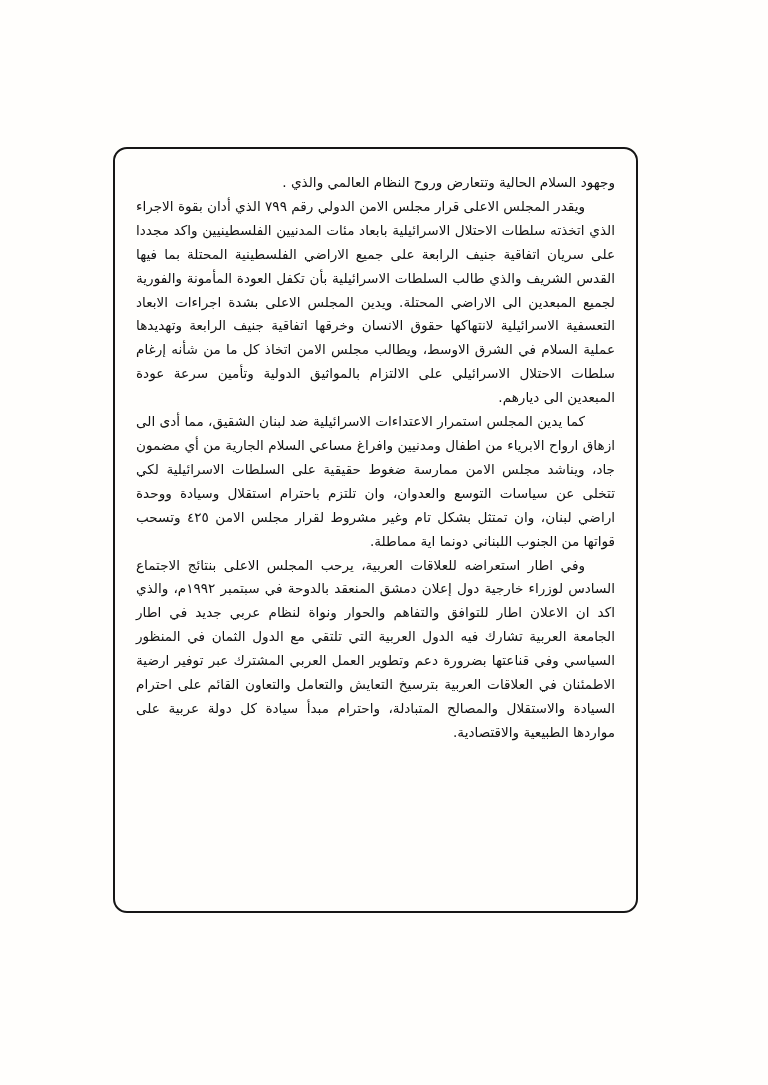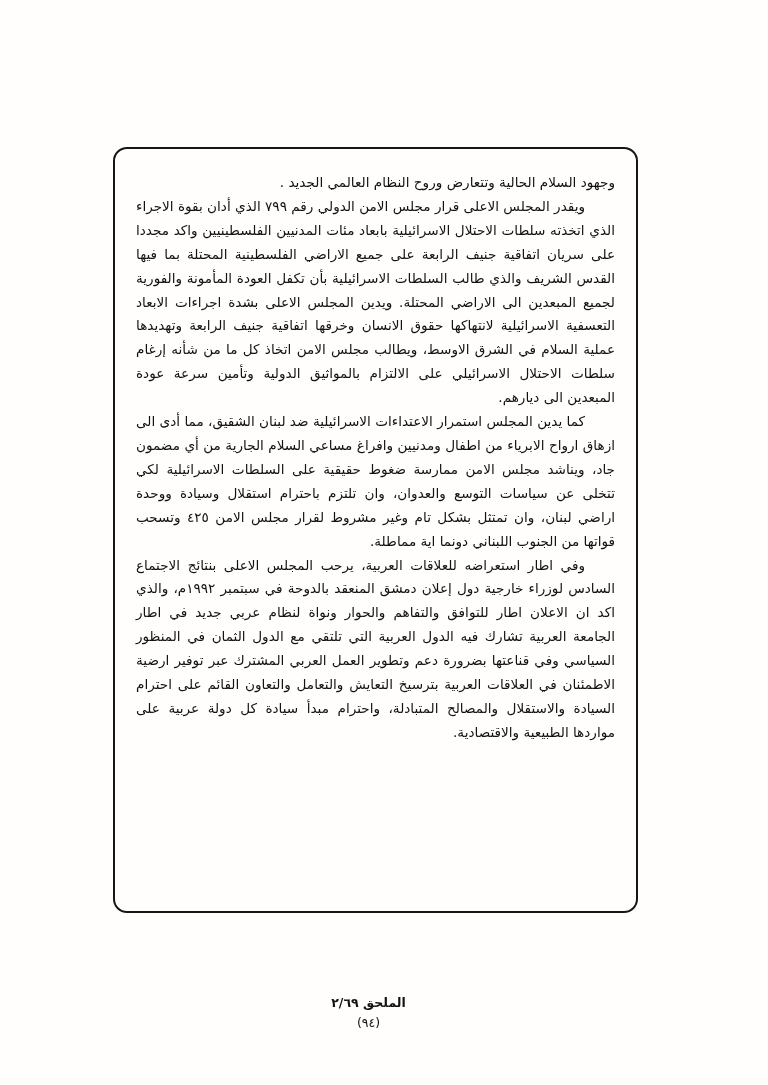--- a/index.html
+++ b/index.html
@@ -60,24 +60,20 @@
       font-size: 12.5px;
       margin-top: 5px;
     }
   </style>
 </head>
 <body>
 
 <div class="sheet">
 
   <div class="text-box">
-    <p class="para first">وجهود السلام الحالية وتتعارض وروح النظام العالمي الجديد .</p>
+    <p class="para first">وجهود السلام الحالية وتتعارض وروح النظام العالمي والذي .</p>
     <p class="para">ويقدر المجلس الاعلى قرار مجلس الامن الدولي رقم ٧٩٩ الذي أدان بقوة الاجراء الذي اتخذته سلطات الاحتلال الاسرائيلية بابعاد مئات المدنيين الفلسطينيين واكد مجددا على سريان اتفاقية جنيف الرابعة على جميع الاراضي الفلسطينية المحتلة بما فيها القدس الشريف والذي طالب السلطات الاسرائيلية بأن تكفل العودة المأمونة والفورية لجميع المبعدين الى الاراضي المحتلة. ويدين المجلس الاعلى بشدة اجراءات الابعاد التعسفية الاسرائيلية لانتهاكها حقوق الانسان وخرقها اتفاقية جنيف الرابعة وتهديدها عملية السلام في الشرق الاوسط، ويطالب مجلس الامن اتخاذ كل ما من شأنه إرغام سلطات الاحتلال الاسرائيلي على الالتزام بالمواثيق الدولية وتأمين سرعة عودة المبعدين الى ديارهم.</p>
     <p class="para">كما يدين المجلس استمرار الاعتداءات الاسرائيلية ضد لبنان الشقيق، مما أدى الى ازهاق ارواح الابرياء من اطفال ومدنيين وافراغ مساعي السلام الجارية من أي مضمون جاد، ويناشد مجلس الامن ممارسة ضغوط حقيقية على السلطات الاسرائيلية لكي تتخلى عن سياسات التوسع والعدوان، وان تلتزم باحترام استقلال وسيادة ووحدة اراضي لبنان، وان تمتثل بشكل تام وغير مشروط لقرار مجلس الامن ٤٢٥ وتسحب قواتها من الجنوب اللبناني دونما اية مماطلة.</p>
     <p class="para">وفي اطار استعراضه للعلاقات العربية، يرحب المجلس الاعلى بنتائج الاجتماع السادس لوزراء خارجية دول إعلان دمشق المنعقد بالدوحة في سبتمبر ١٩٩٢م، والذي اكد ان الاعلان اطار للتوافق والتفاهم والحوار ونواة لنظام عربي جديد في اطار الجامعة العربية تشارك فيه الدول العربية التي تلتقي مع الدول الثمان في المنظور السياسي وفي قناعتها بضرورة دعم وتطوير العمل العربي المشترك عبر توفير ارضية الاطمئنان في العلاقات العربية بترسيخ التعايش والتعامل والتعاون القائم على احترام السيادة والاستقلال والمصالح المتبادلة، واحترام مبدأ سيادة كل دولة عربية على مواردها الطبيعية والاقتصادية.</p>
   </div>
 
-  <div class="footer">
-    <div class="appendix">الملحق ٢/٦٩</div>
-    <div class="pagenum">(٩٤)</div>
-  </div>
 
 </div>
 
 </body></html>

